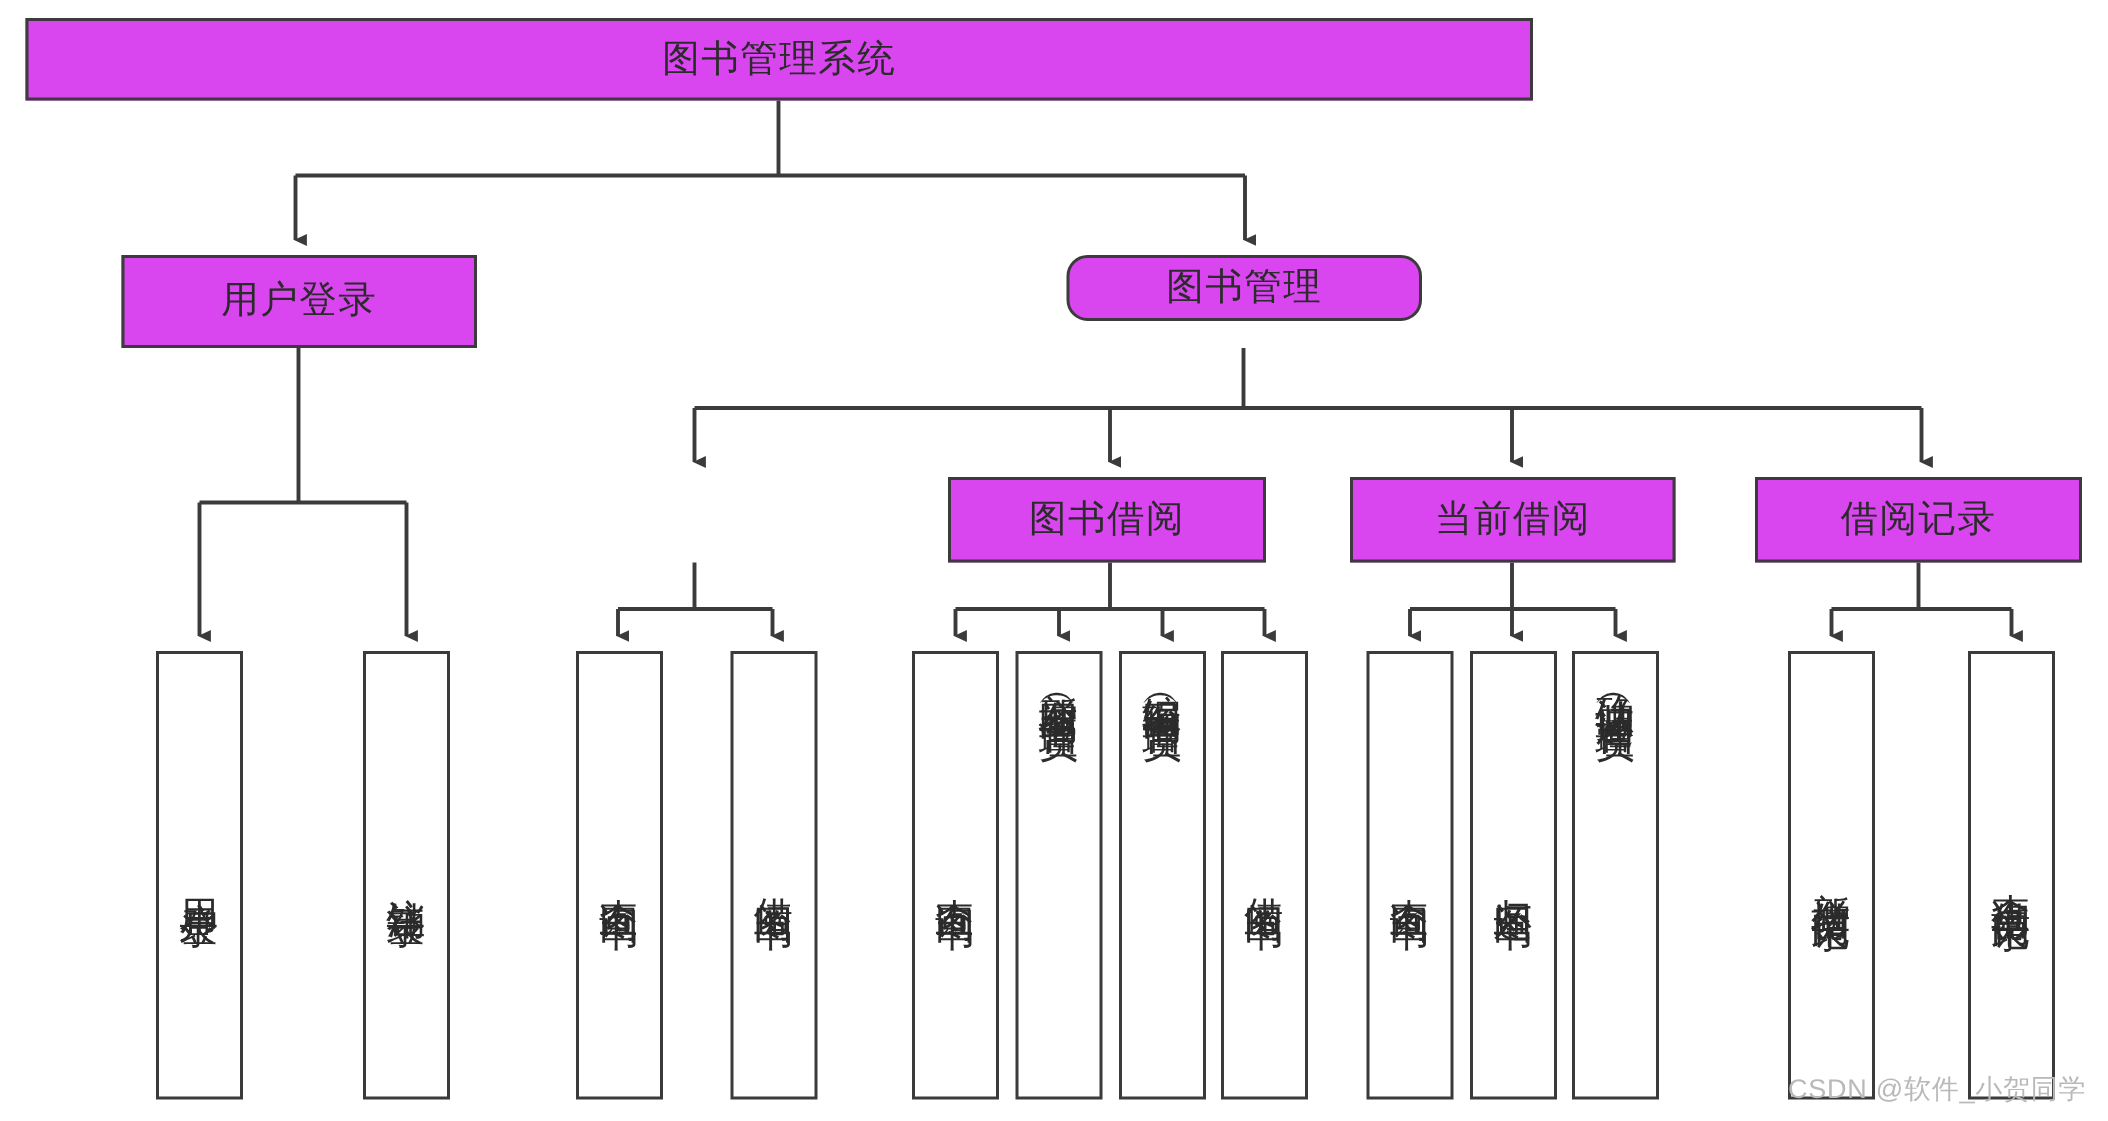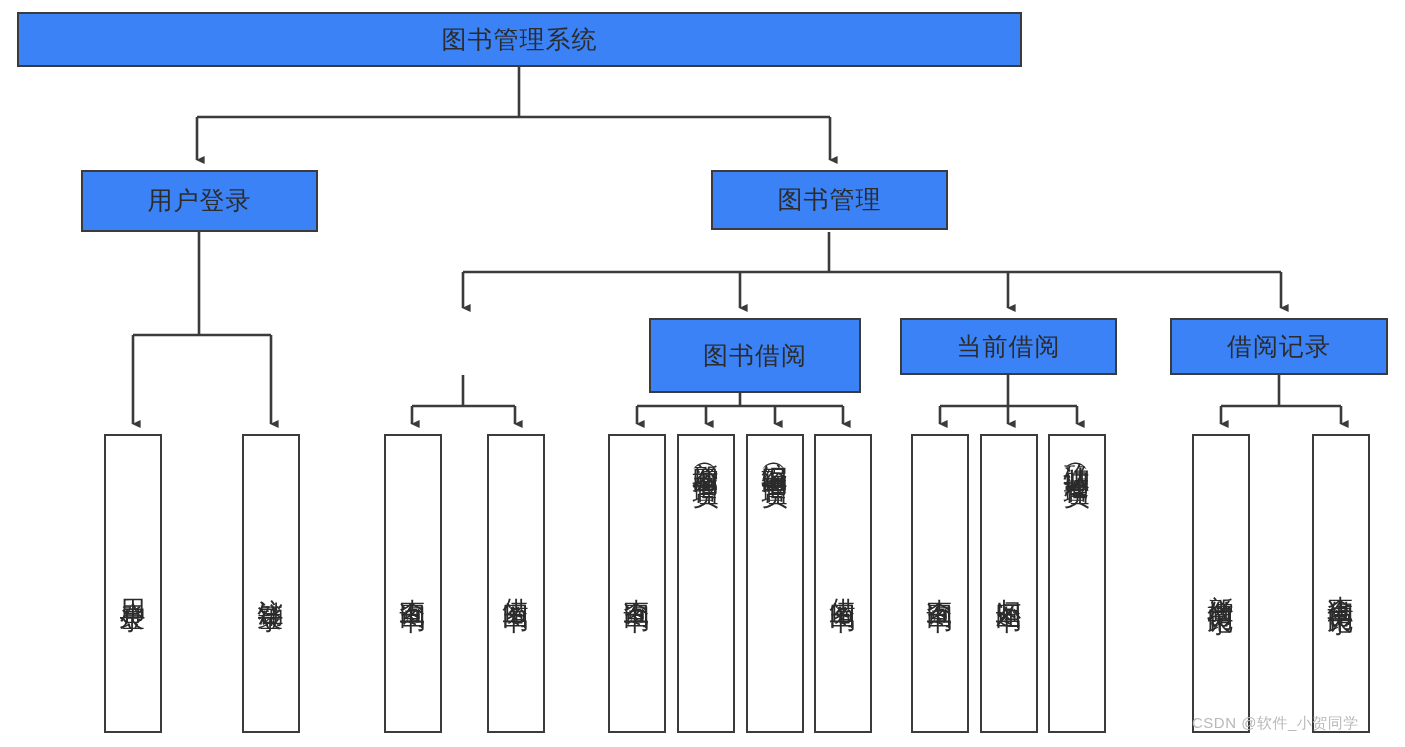--- a/index.html
+++ b/index.html
@@ -21,21 +21,21 @@
     position: absolute;
     left: 0;
     top: 0;
     width: 1405px;
     height: 747px;
     pointer-events: none;
   }
   .node {
     position: absolute;
     box-sizing: border-box;
-    background: #3b82f6;
+    background: #d946ef;
     border: 2.5px solid #3b3b3b;
     display: flex;
     align-items: center;
     justify-content: center;
     color: #2b2b2b;
   }
   .node.horiz {
     font-size: 25px;
     letter-spacing: 1px;
     line-height: 1.1;
@@ -55,21 +55,21 @@
     font-size: 26px;
     line-height: 1.08;
     letter-spacing: 3px;
     color: #2b2b2b;
     white-space: nowrap;
   }
   .leaf.center { align-items: center; }
   .leaf.top { align-items: flex-start; padding-top: 6px; }
   .watermark {
     position: absolute;
-    font-size: 15px;
+    font-size: 18px;
     color: #b9b9b9;
     white-space: nowrap;
     letter-spacing: 0.5px;
   }
 </style>
 </head>
 <body>
 
 <div id="canvas">
 
@@ -123,25 +123,25 @@
     </g>
   </svg>
 
   <div class="node horiz" style="left:17px; top:12px; width:1005px; height:55px;">
     <span>图书管理系统</span>
   </div>
 
   <div class="node horiz" style="left:81px; top:170px; width:237px; height:62px;">
     <span>用户登录</span>
   </div>
-  <div class="node horiz" style="left:711px; top:170px; width:237px; height:60px;">
+  <div class="node horiz" style="left:711px; top:170px; width:237px; height:44px;border-radius:14px;">
     <span>图书管理</span>
   </div>
 
-  <div class="node horiz" style="left:649px; top:318px; width:212px; height:75px;">
+  <div class="node horiz" style="left:632px; top:318px; width:212px; height:57px;">
     <span>图书借阅</span>
   </div>
   <div class="node horiz" style="left:900px; top:318px; width:217px; height:57px;align-items:center;">
     <span>当前借阅</span>
   </div>
   <div class="node horiz" style="left:1170px; top:318px; width:218px; height:57px;text-align:center;">
     <span>借阅记录</span>
   </div>
 
   <div class="leaf center" style="left:104px; top:434px; width:58px; height:299px;">

